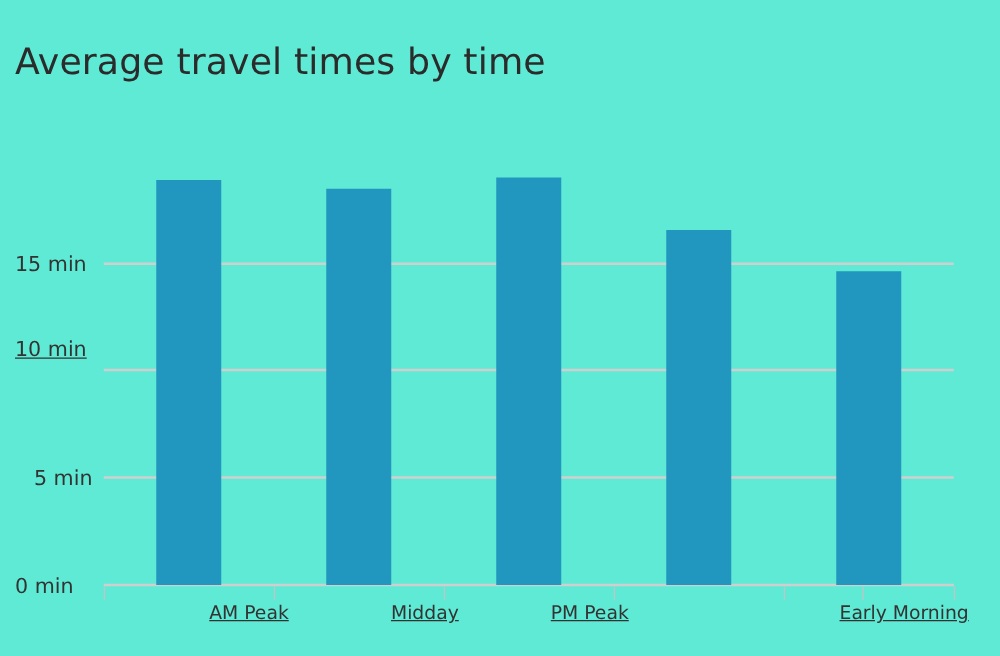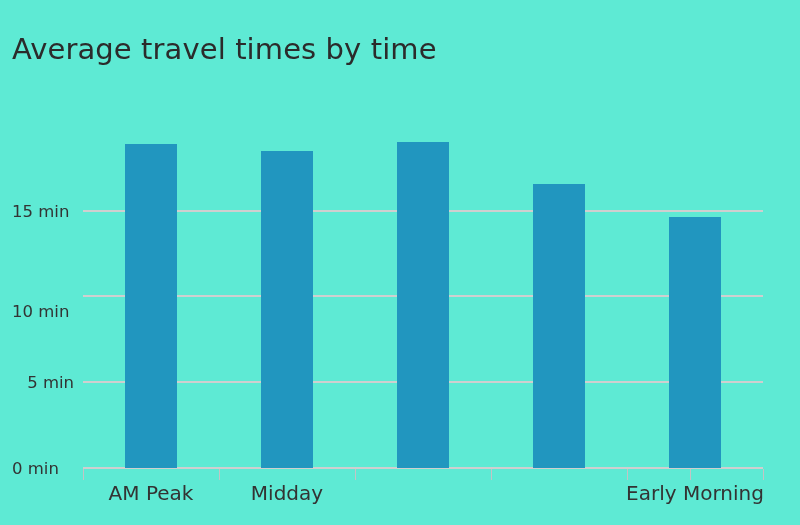--- a/index.html
+++ b/index.html
@@ -69,57 +69,59 @@
     position: absolute;
     top: 469px;
     width: 1px;
     height: 11px;
     background: #c4c4c4;
   }
   .xtick-label {
     position: absolute;
     top: 481px;
     width: 160px;
-    text-align: center;
-    font-size: 20px;
+    text-align: right;
+    font-size: 15px;
     color: #333333;
     white-space: nowrap;
+    text-decoration: underline;
   }
 </style>
 </head>
 <body>
 
 <div id="chart-root" style="background: #5eead4;">
 
   <div id="chart-title" style="color: rgb(43, 43, 43);">Average travel times by time</div>
 
   <div id="plot-area">
 
     <div class="gridline" style="top: 210px; background: rgb(207, 207, 207);"></div>
     <div class="gridline" style="top: 295px; background: rgb(207, 207, 207);"></div>
     <div class="gridline" style="top: 381px; background: rgb(207, 207, 207);"></div>
     <div class="axis-baseline" style="top: 467px; background: rgb(207, 207, 207);"></div>
 
     <div class="ytick-label" style="top: 202px; color: rgb(51, 51, 51);">15 min</div>
-    <div class="ytick-label" style="top: 302px; color: rgb(51, 51, 51);">10 min</div>
+    <div class="ytick-label" style="top: 270px; color: rgb(51, 51, 51); text-decoration: underline;">10 min</div>
     <div class="ytick-label" style="top: 373px; color: rgb(51, 51, 51); text-align: right;">5 min</div>
     <div class="ytick-label" style="top: 459px; color: rgb(51, 51, 51);">0 min</div>
 
     <div class="bar" style="left: 125px; top: 144px; height: 324px; background: rgb(33, 150, 191); width: 52px;" title="AM Peak: 18.9 min"></div>
     <div class="bar" style="left: 261px; top: 151px; height: 317px; background: rgb(33, 150, 191); width: 52px;" title="Midday: 18.5 min"></div>
     <div class="bar" style="left: 397px; top: 142px; height: 326px; background: rgb(33, 150, 191); width: 52px;" title="PM Peak: 19 min"></div>
     <div class="bar" style="left: 533px; top: 184px; height: 284px; background: rgb(33, 150, 191); width: 52px;" title="Evening: 16.6 min"></div>
     <div class="bar" style="left: 669px; top: 217px; height: 251px; background: rgb(33, 150, 191); width: 52px;" title="Early Morning: 14.65 min"></div>
 
     <div class="xtick" style="left: 83px;"></div>
     <div class="xtick" style="left: 219px;"></div>
     <div class="xtick" style="left: 355px;"></div>
     <div class="xtick" style="left: 491px;"></div>
     <div class="xtick" style="left: 627px;"></div>
     <div class="xtick" style="left: 763px;"></div>
     <div class="xtick" style="left:690px;"></div>
 
     <div class="xtick-label" style="left: 71px; color: rgb(51, 51, 51);">AM Peak</div>
     <div class="xtick-label" style="left: 207px; color: rgb(51, 51, 51);">Midday</div>
+    <div class="xtick-label" style="left: 343px; color: rgb(51, 51, 51);">PM Peak</div>
     <div class="xtick-label" style="left: 615px; color: rgb(51, 51, 51);">Early Morning</div>
 
   </div>
 </div>
 
 </body></html>

